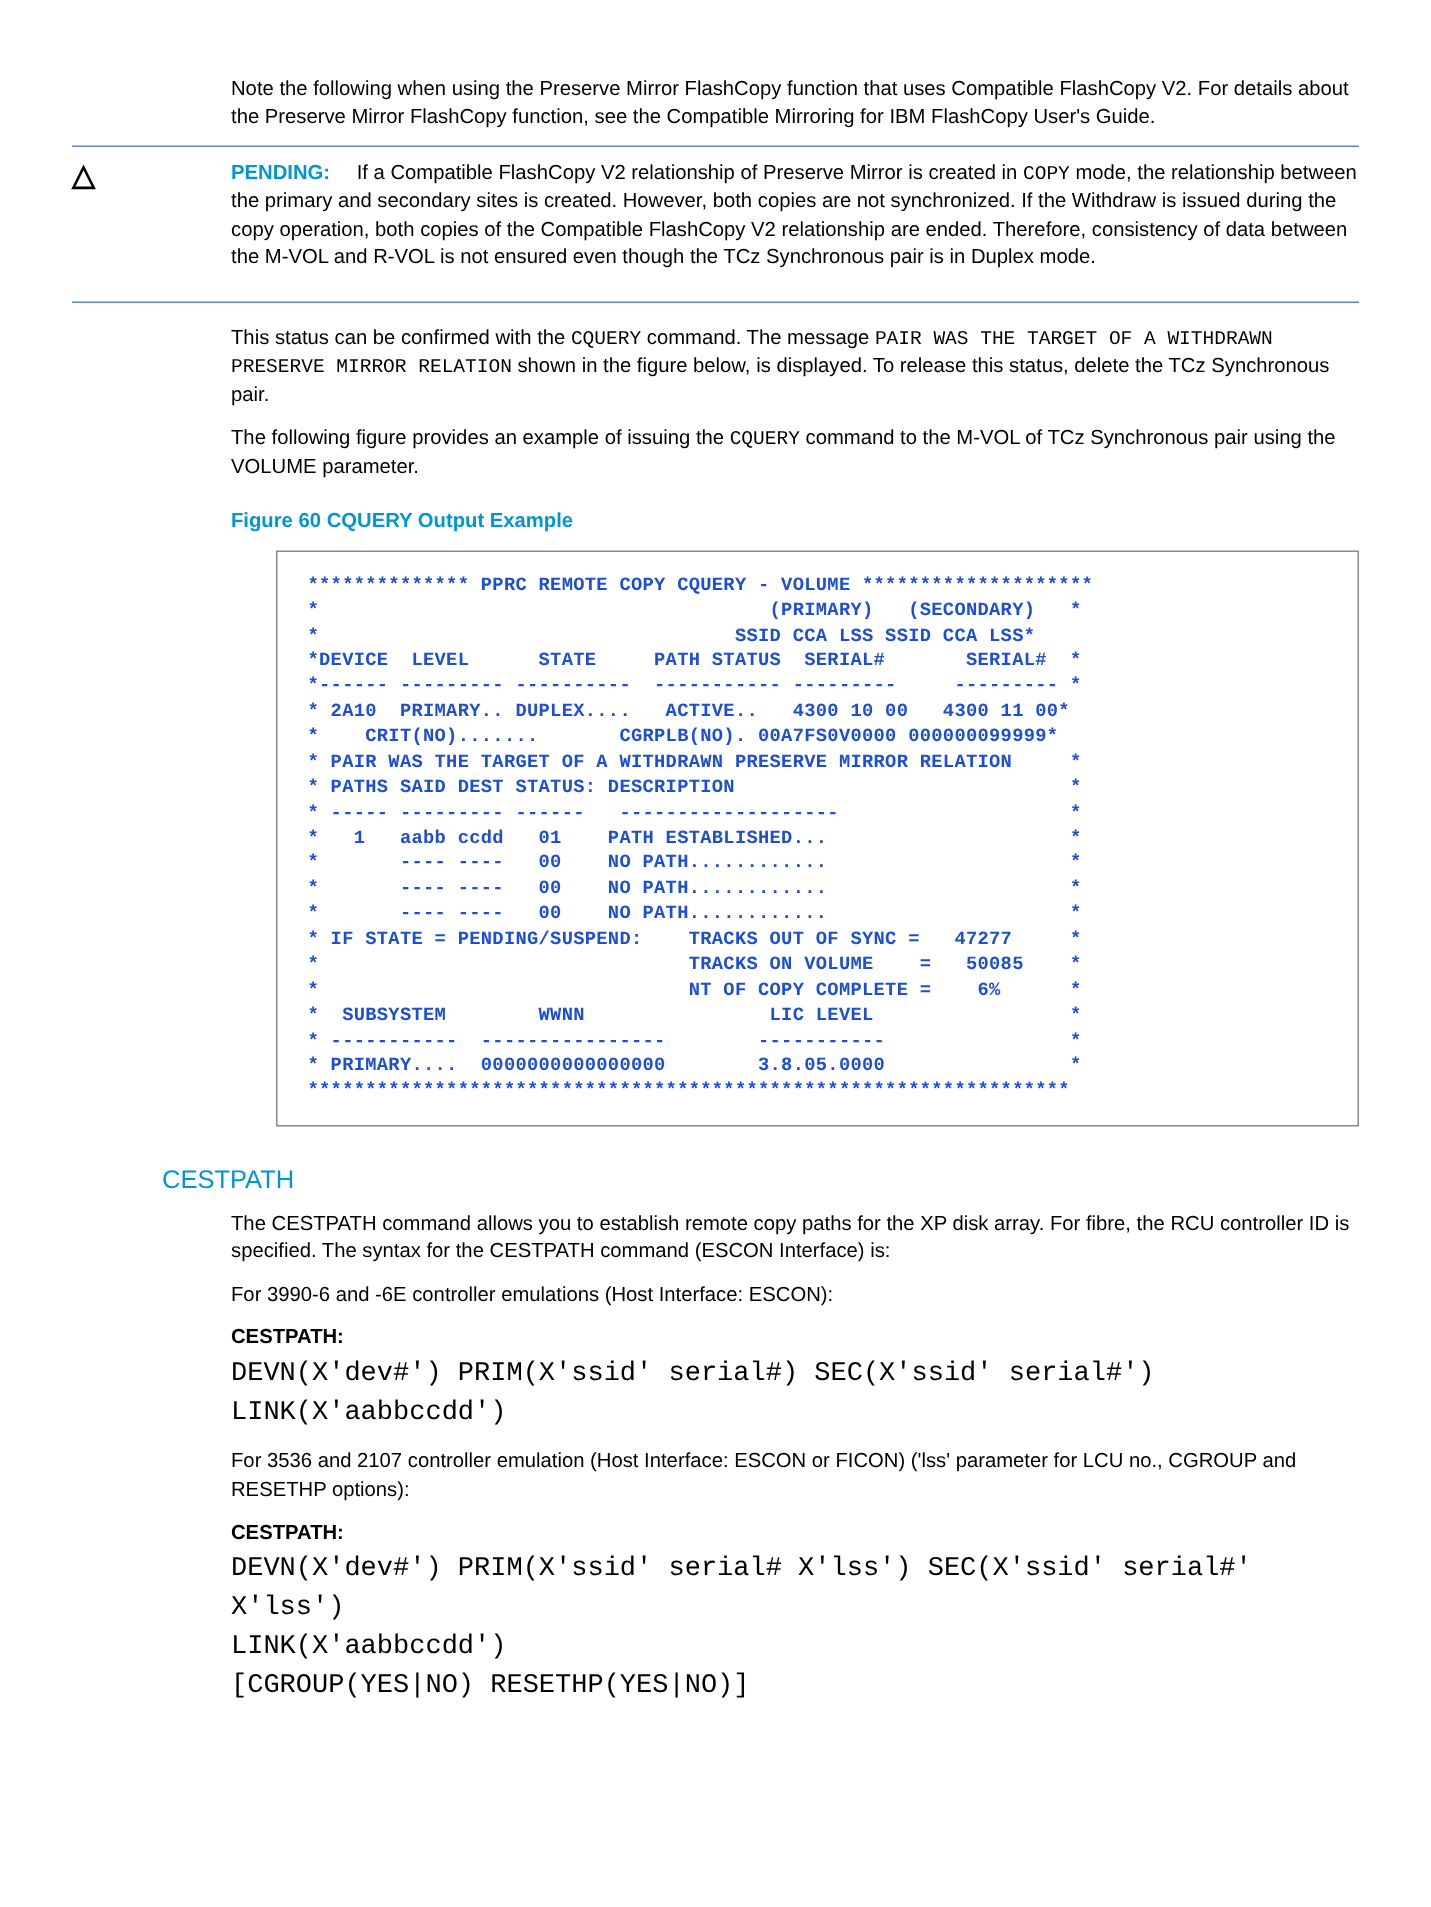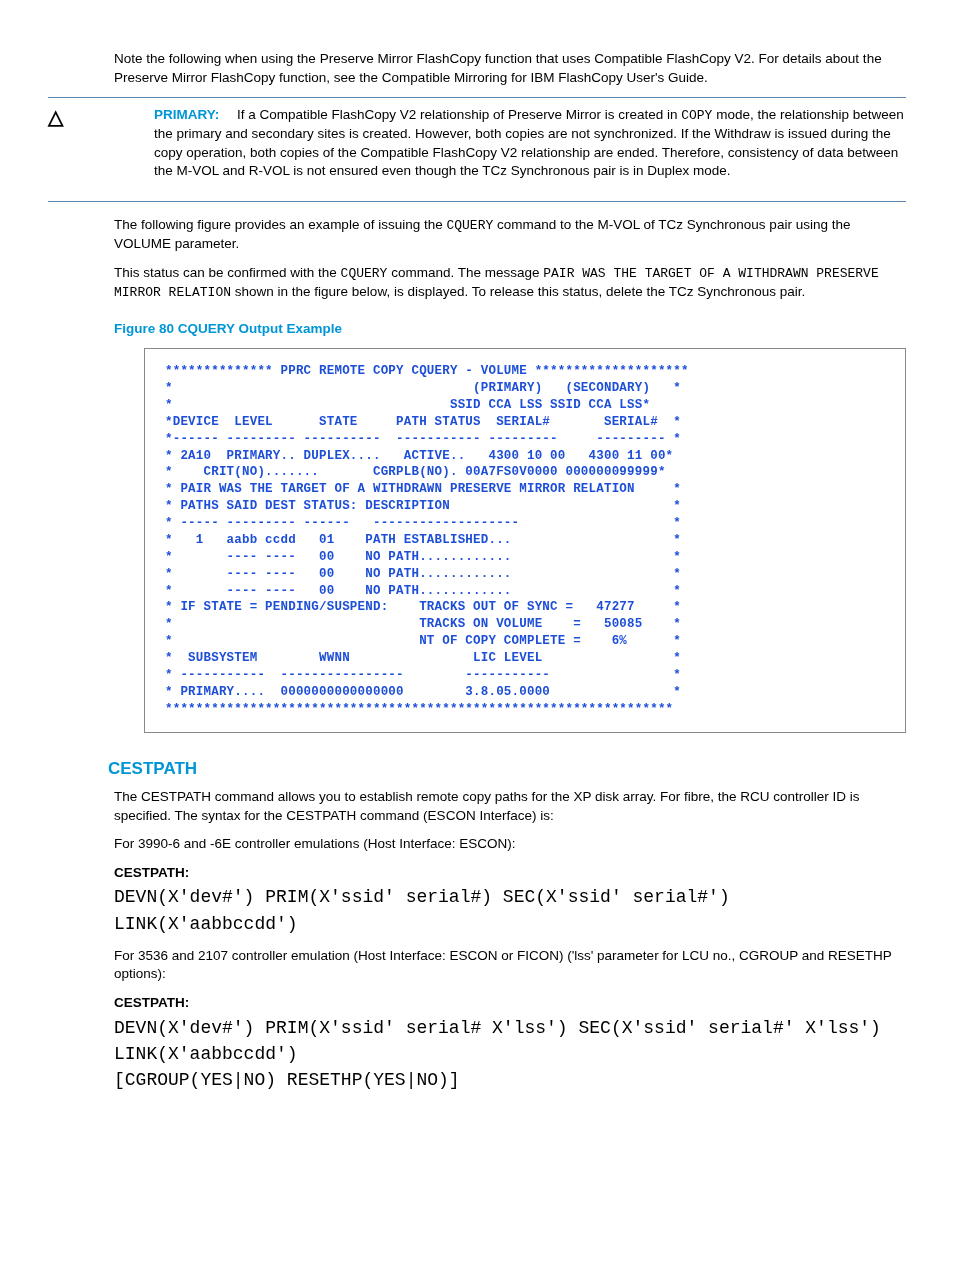--- a/index.html
+++ b/index.html
@@ -8,21 +8,21 @@
     line-height:1.38;
     color:#000;
     margin:0;
     background:#fff;
     width:954px;
   }
   .page{
     padding:50px 48px 30px 48px;
   }
   .content{
-    margin-left:66px;
+    margin-left:106px;
   }
   p{margin:0 0 10px 0;}
   code,.mono{font-family:"Courier New",monospace;font-size:13px;}
   .caution-block{
     border-top:1px solid #5b89b4;
     border-bottom:1px solid #5b89b4;
     padding:8px 0 10px 0;
     margin:10px 0 14px 0;
     display:flex;
     align-items:flex-start;
@@ -57,21 +57,21 @@
     font-family:"Courier New",monospace;
     font-weight:bold;
     font-size:12.5px;
     line-height:1.35;
     white-space:pre;
     color:#1d4ed8;
     letter-spacing:.2px;
   }
   h2.section{
     font-size:17px;
-    font-weight:bold;
+    font-weight:normal;
     color:#0096d6;
     margin:22px 0 8px 0;
     margin-left:60px;
   }
   .sub-bold{
     font-weight:bold;
     margin:8px 0 2px 0;
   }
   pre.syntax{
     font-family:"Courier New",monospace;
@@ -93,36 +93,36 @@
 <div class="page">
 
   <div class="content">
     <p>Note the following when using the Preserve Mirror FlashCopy function that uses Compatible FlashCopy V2. For details about the Preserve Mirror FlashCopy function, see the Compatible Mirroring for IBM FlashCopy User's Guide.</p>
   </div>
 
   <div class="caution-block">
     <div class="caution-icon">△</div>
     <div class="caution-body">
       <p>
-        <span class="caution-label">PRIMARY:</span>
+        <span class="caution-label">PENDING:</span>
         <span>If a Compatible FlashCopy V2 relationship of Preserve Mirror is created in </span><code>COPY</code><span> mode, the relationship between the primary and secondary sites is created. However, both copies are not synchronized. If the Withdraw is issued during the copy operation, both copies of the Compatible FlashCopy V2 relationship are ended. Therefore, consistency of data between the M-VOL and R-VOL is not ensured even though the TCz Synchronous pair is in Duplex mode.</span>
       </p>
     </div>
   </div>
 
   <div class="content">
     <p>
+      <span>This status can be confirmed with the </span><code>CQUERY</code><span> command. The message </span><code>PAIR WAS THE TARGET OF A WITHDRAWN PRESERVE MIRROR RELATION</code><span> shown in the figure below, is displayed. To release this status, delete the TCz Synchronous pair.</span>
+    </p>
+
+    <p>
       <span>The following figure provides an example of issuing the </span><code>CQUERY</code><span> command to the M-VOL of TCz Synchronous pair using the VOLUME parameter.</span>
     </p>
 
-    <p>
-      <span>This status can be confirmed with the </span><code>CQUERY</code><span> command. The message </span><code>PAIR WAS THE TARGET OF A WITHDRAWN PRESERVE MIRROR RELATION</code><span> shown in the figure below, is displayed. To release this status, delete the TCz Synchronous pair.</span>
-    </p>
-
-    <div class="figcap">Figure 80 CQUERY Output Example</div>
+    <div class="figcap">Figure 60 CQUERY Output Example</div>
 
     <div class="codebox">************** PPRC REMOTE COPY CQUERY - VOLUME ********************
 *                                       (PRIMARY)   (SECONDARY)   *
 *                                    SSID CCA LSS SSID CCA LSS*
 *DEVICE  LEVEL      STATE     PATH STATUS  SERIAL#       SERIAL#  *
 *------ --------- ----------  ----------- ---------     --------- *
 * 2A10  PRIMARY.. DUPLEX....   ACTIVE..   4300 10 00   4300 11 00*
 *    CRIT(NO).......       CGRPLB(NO). 00A7FS0V0000 000000099999*
 * PAIR WAS THE TARGET OF A WITHDRAWN PRESERVE MIRROR RELATION     *
 * PATHS SAID DEST STATUS: DESCRIPTION                             *

